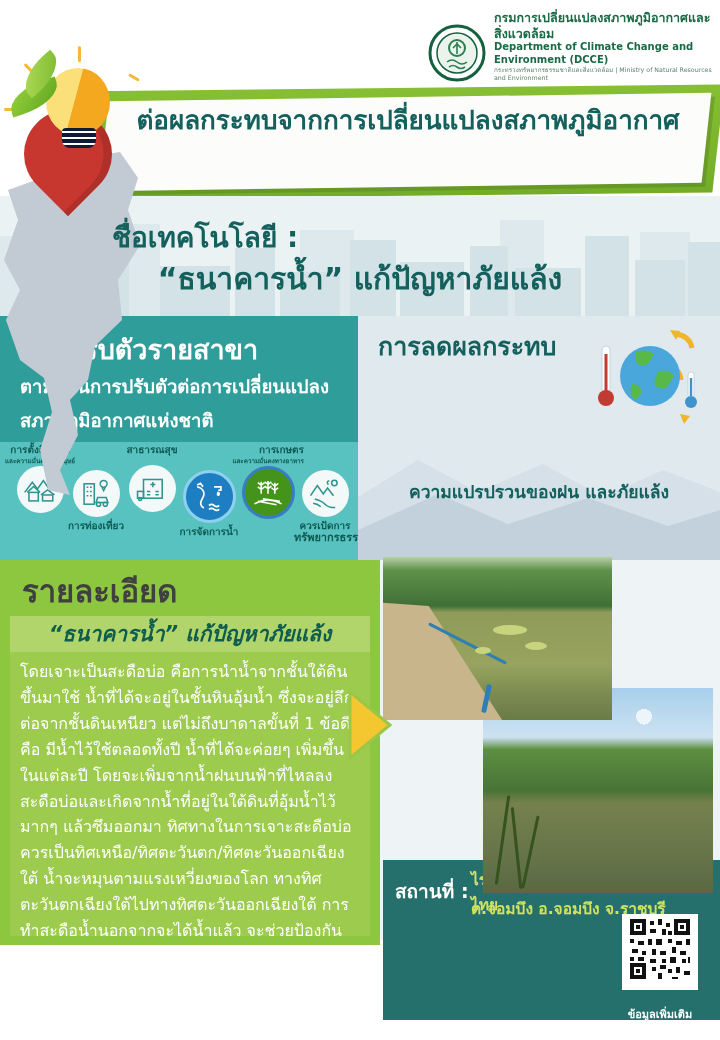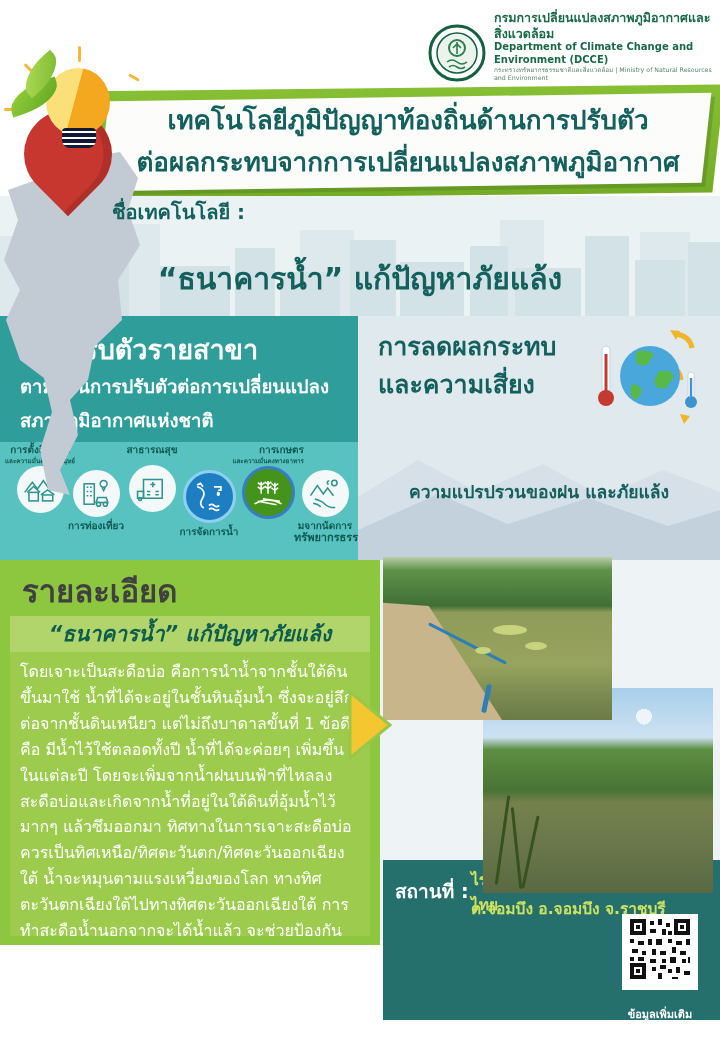--- a/index.html
+++ b/index.html
@@ -40,40 +40,40 @@
   .ray1{left:78px;top:6px;width:3px;height:16px;}
   .ray2{left:28px;top:22px;width:3px;height:14px;transform:rotate(-45deg);}
   .ray3{left:4px;top:68px;width:14px;height:3px;}
   .ray4{left:128px;top:36px;width:12px;height:3px;transform:rotate(30deg);}
 
   
   .map-th{left:0;top:150px;width:150px;height:350px;z-index:1;}
 
   
   .city-band{left:0;top:196px;width:720px;height:120px;background:#eaf2f3;overflow:hidden;}
-  .tech-label{left:112px;top:196px;font-size:20px;font-weight:bold;color:#14605d;z-index:3;}
+  .tech-label{left:112px;top:215px;font-size:28px;font-weight:bold;color:#14605d;z-index:3;}
   .tech-name{left:0;top:255px;width:720px;text-align:center;font-size:30px;font-weight:bold;color:#14605d;z-index:3;}
 
   
   .panel-adapt{left:0;top:316px;width:358px;height:244px;background:#2f9e9a;}
   .pa-title{position:absolute;left:20px;top:12px;color:#fff;font-weight:bold;font-size:27px;}
   .pa-sub1{position:absolute;left:20px;top:56px;color:#fff;font-size:18.5px;font-weight:bold;}
   .pa-sub2{position:absolute;left:20px;top:90px;color:#fff;font-size:18.5px;font-weight:bold;}
   .icon-strip{position:absolute;left:0;bottom:0;width:358px;height:118px;background:#57c2bf;}
   .sector{position:absolute;text-align:center;color:#0d5a52;}
   .s-label{font-size:10px;font-weight:bold;line-height:1.15;}
   .s-sub{font-size:6.3px;font-weight:bold;}
   .circ{width:47px;height:47px;border-radius:50%;background:#f3f8f8;margin:0 auto;
         display:flex;align-items:center;justify-content:center;color:#2f938e;}
   .circ.blue{background:#1e7ec2;color:#fff;border:3px solid #8ed0f0;}
   .circ.green{background:#44941c;color:#fff;border:3px solid #3a7cc4;}
 
   
   .panel-impact{left:358px;top:316px;width:362px;height:244px;background:#e0e9ee;overflow:hidden;}
-  .pi-title{position:absolute;left:20px;top:12px;font-size:25px;font-weight:bold;color:#14605d;line-height:1.5;}
+  .pi-title{position:absolute;left:20px;top:12px;font-size:25px;font-weight:bold;color:#14605d;line-height:1.5;text-align:right;}
   .pi-sub{position:absolute;left:20px;top:92px;font-size:19px;font-weight:bold;color:#14605d;}
   .pi-risk{position:absolute;left:0;top:162px;width:100%;text-align:center;font-size:17.5px;font-weight:bold;color:#14605d;z-index:2;}
   .earth-icon{position:absolute;right:8px;top:4px;}
   .mountains{position:absolute;left:0;bottom:0;width:362px;height:118px;}
 
   
   .panel-details{left:0;top:560px;width:380px;height:385px;background:#8dc63f;}
   .pd-heading{position:absolute;left:22px;top:6px;font-size:31px;font-weight:bold;color:#404040;}
   .pd-substrip{position:absolute;left:10px;top:56px;width:360px;height:36px;background:#b1d56b;
     text-align:center;font-size:21px;font-weight:bold;font-style:italic;color:#0d5c4d;line-height:36px;}
@@ -137,21 +137,20 @@
     <div class="logo-text">
       <div class="org-th">กรมการเปลี่ยนแปลงสภาพภูมิอากาศและสิ่งแวดล้อม</div>
       <div class="org-en">Department of Climate Change and Environment (DCCE)</div>
       <div class="org-min">กระทรวงทรัพยากรธรรมชาติและสิ่งแวดล้อม | Ministry of Natural Resources and Environment</div>
     </div>
   </div>
 
   <div class="abs banner-green"></div>
   <div class="abs banner-white"></div>
   <div class="abs banner-text">
-    <div>เทคโนโลยีภูมิปัญญาท้องถิ่นด้านการปรับตัว</div>
     <div>ต่อผลกระทบจากการเปลี่ยนแปลงสภาพภูมิอากาศ</div>
   </div>
 
   <div class="abs bulb-group">
     <div class="ray ray1"></div>
       <div class="ray ray2"></div>
       <div class="ray ray3"></div>
       <div class="ray ray4"></div>
     <div class="pin"></div>
     <div class="bulb"></div>
@@ -266,35 +265,34 @@
       <div class="sector" style="left:294px;top:28px;width:62px;">
         <div class="circ">
           <svg width="34" height="34" viewBox="0 0 40 40" fill="none" stroke="currentColor" stroke-width="1.8">
             <path d="M3,22 L11,10 L18,20 L23,13 L30,22"></path>
             <circle cx="31" cy="7" r="3.2"></circle>
               <path d="M24,9 q-3,-3.5 1,-4.5"></path>
             <path d="M8,26 q8,2 12,6 q4,4 12,4"></path>
               <path d="M6,31 q6,1 9,4"></path>
           </svg>
         </div>
-        <div class="s-label" style="margin-top:3px;">มจากนัดการ</div>
+        <div class="s-label" style="margin-top:3px;">ควรเปัดการ</div>
         <div class="s-label" style="font-size:11px;">ทรัพยากรธรรมชาติ</div>
       </div>
 
     </div>
   </div>
 
   <div class="abs panel-impact">
     <svg class="mountains" viewBox="0 0 362 118" preserveAspectRatio="none">
       <path fill="#d6e0e8" d="M0,55 L60,18 L120,50 L185,22 L245,55 L305,28 L362,50 V118 H0 Z"></path>
       <path fill="#c3d1dc" d="M0,88 L80,52 L150,82 L230,56 L310,84 L362,68 V118 H0 Z"></path>
     </svg>
     <div class="pi-title">
       <div>การลดผลกระทบ</div>
-      <div>และความเสี่ยง</div>
     </div>
     <svg class="earth-icon" width="128" height="112" viewBox="0 0 128 112">
       <path d="M92,14 q14,2 16,14" fill="none" stroke="#f0b62a" stroke-width="5"></path>
       <path d="M86,10 l10,1 -4,9 z" fill="#f0b62a"></path>
       <path d="M40,96 q-16,-3 -17,-16" fill="none" stroke="#f0b62a" stroke-width="5" transform="rotate(180 60 70)"></path>
       <path d="M96,94 l10,2 -6,8 z" fill="#f0b62a"></path>
       <rect x="18" y="26" width="8" height="48" rx="4" fill="#fff" stroke="#c9d4dc"></rect>
       <rect x="20.5" y="34" width="3" height="38" fill="#c23b32"></rect>
       <circle cx="22" cy="78" r="8" fill="#c23b32"></circle>
       <circle cx="66" cy="56" r="30" fill="#49a7dc"></circle>

